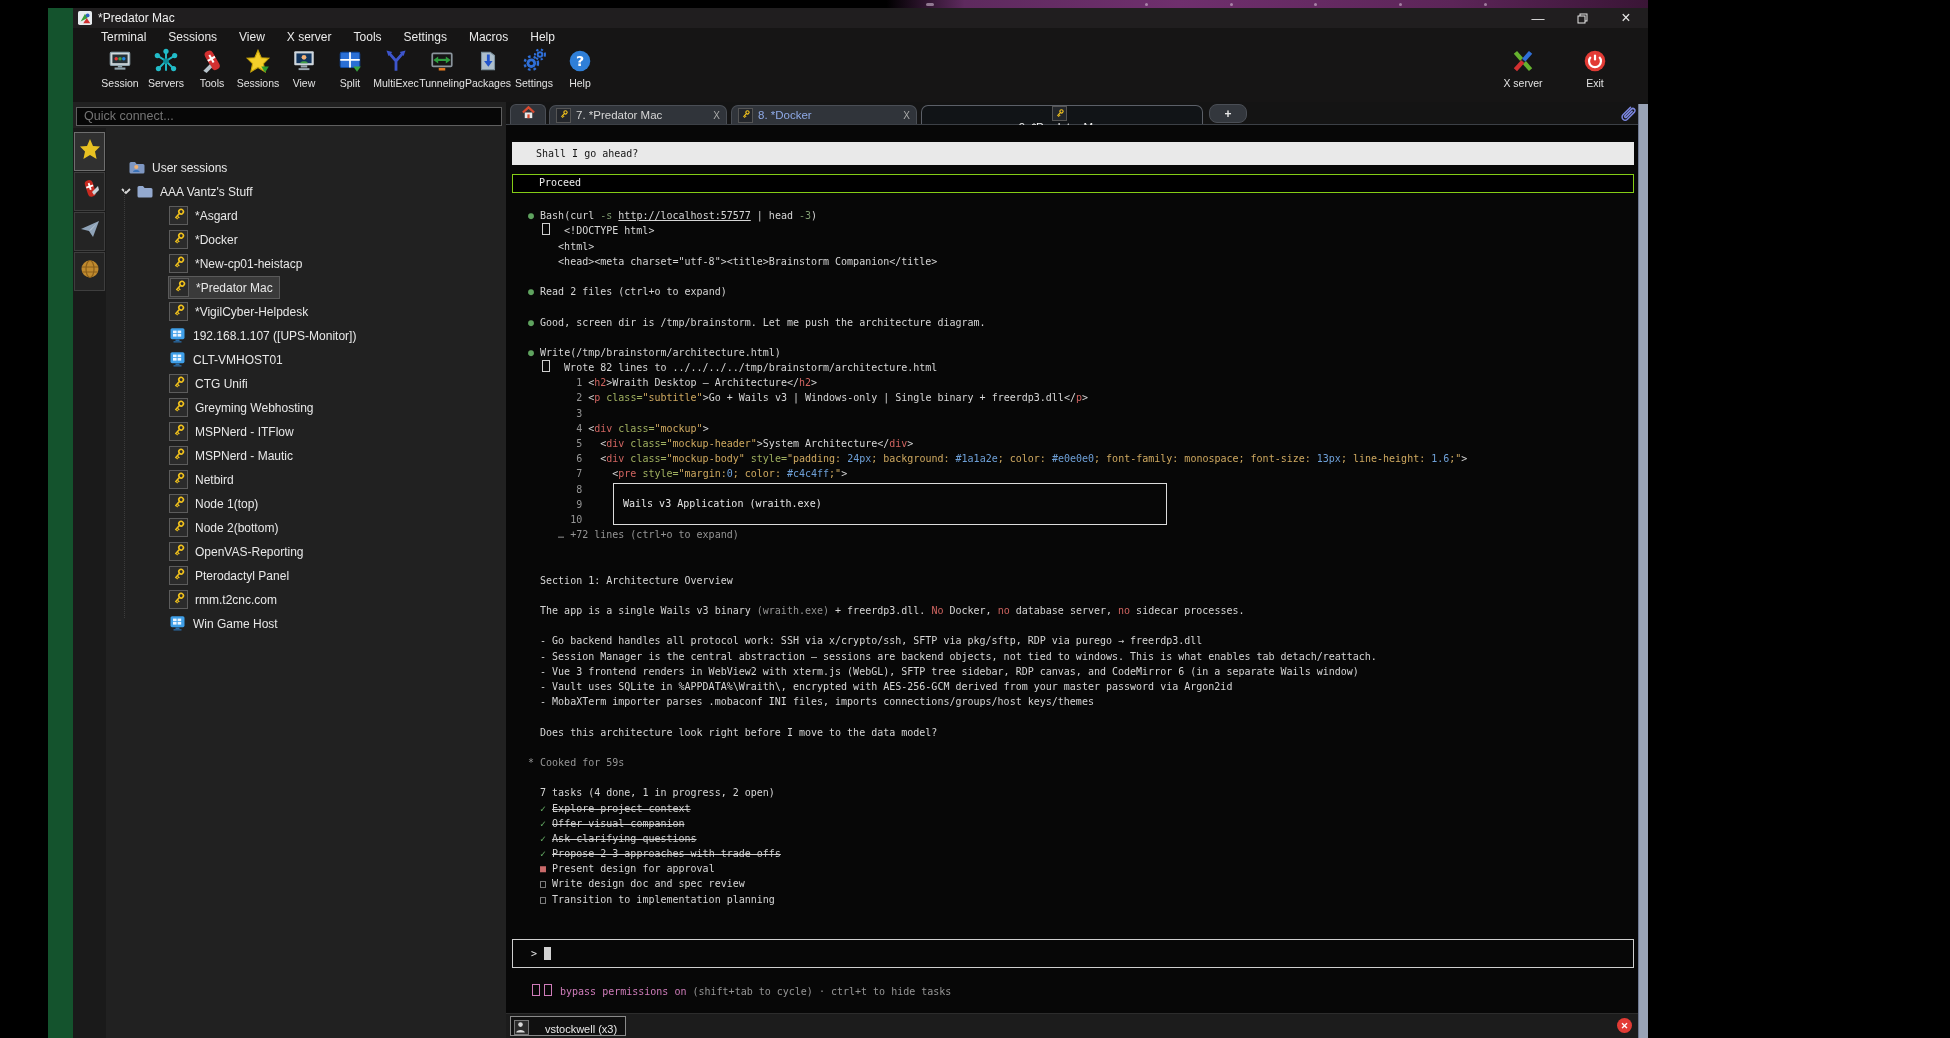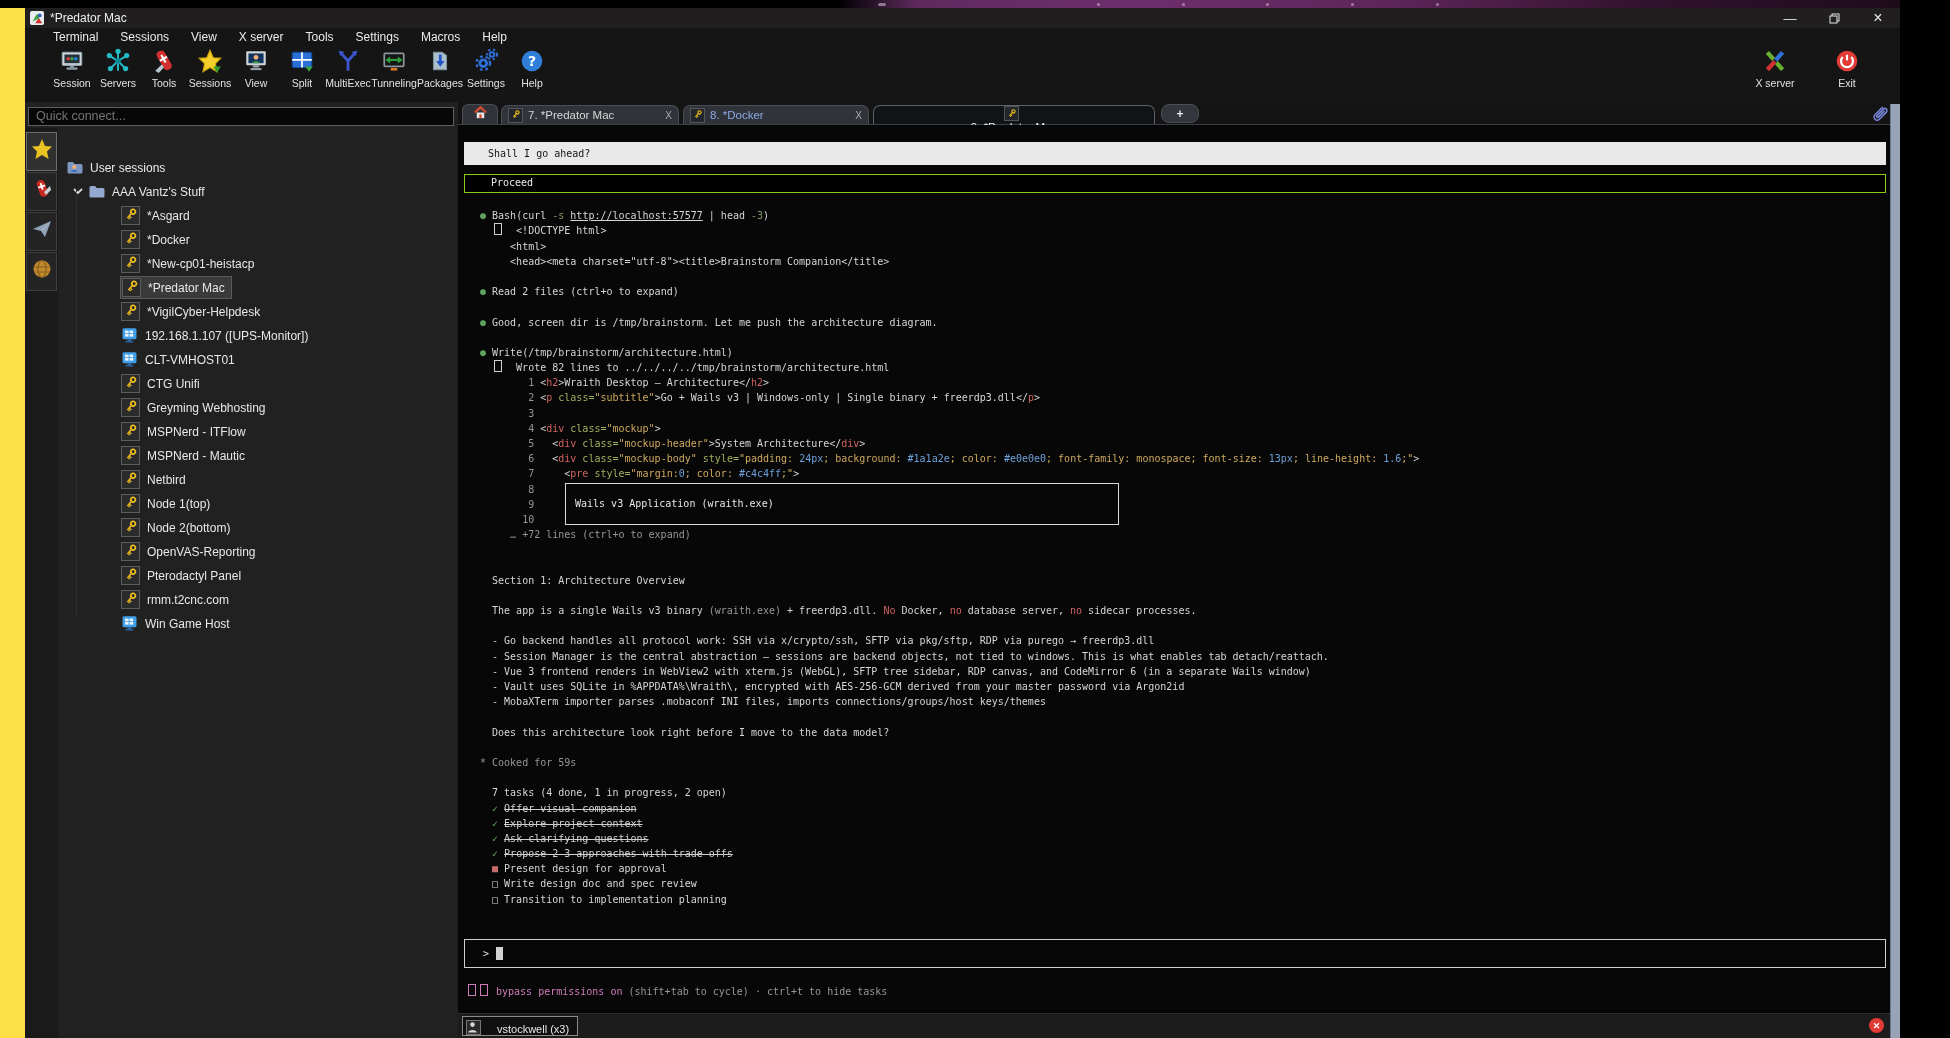--- a/index.html
+++ b/index.html
@@ -1,17 +1,17 @@
 <!DOCTYPE html>
 <html><head>
 <meta charset="utf-8">
 <style>
   html,body{margin:0;padding:0;background:#000;}
-  .screen{position:relative;width:1900px;height:1038px;background:#fde047;overflow:hidden;
-          font-family:"Liberation Sans",sans-serif;-webkit-font-smoothing:antialiased;}
+  .screen{position:relative;width:1600px;height:1038px;background:#14532d;overflow:hidden;
+          font-family:"Liberation Sans",sans-serif;margin-left:48px;-webkit-font-smoothing:antialiased;}
   
   .desk-strip{position:absolute;left:0;top:0;width:1950px;height:8px;
     background:linear-gradient(90deg,#000 0%,#000 43%,#5e2a5e 47%,#6f2f6d 58%,#5c2558 72%,#33122f 84%,#1a0a16 100%);}
   .desk-dot{position:absolute;top:3px;width:3px;height:3px;border-radius:50%;background:rgba(220,200,220,.55);}
   
   .win{position:absolute;left:25px;top:8px;right:0;bottom:0;background:#151414;}
   .titlebar{height:20px;background:#201e1f;display:flex;align-items:center;color:#efefef;font-size:12px;}
   .titlebar .appicon{width:14px;height:14px;margin:0 6px 0 5px;display:inline-flex;}
   .win-controls{margin-left:auto;display:flex;align-items:center;height:100%;}
   .wc{width:44px;height:100%;display:flex;align-items:center;justify-content:center;color:#e8e8e8;font-size:13px;}
@@ -41,21 +41,21 @@
   .trow .chev{width:12px;height:9px;display:inline-flex;margin:0 4px 0 14px;}
   .trow .chev svg{width:12px;height:9px;}
   .ticon{width:17px;height:17px;display:inline-flex;flex:none;}
   .ticon svg{width:17px;height:17px;}
   .keytile{width:19px;height:19px;background:#2b2b2b;border:1px solid #5c5c5c;display:inline-flex;
     align-items:center;justify-content:center;flex:none;box-sizing:border-box;}
   .keytile svg{width:14px;height:14px;}
   .tlabel{margin-left:7px;}
   .trow.sel .selwrap{background:#3a3a3a;outline:1px solid #5a5a5a;}
   .selwrap{display:flex;align-items:center;padding:1px 6px 1px 1px;}
-  .ind0{padding-left:8px;text-align:center;} .ind1{padding-left:0px;} .ind2{padding-left:63px;}
+  .ind0{padding-left:22px;text-align:center;} .ind1{padding-left:0px;} .ind2{padding-left:63px;}
   
   .main{flex:1;display:flex;flex-direction:column;min-width:0;background:#0a0a0a;}
   .tabbar{height:22px;background:#141414;display:flex;align-items:flex-end;padding-left:4px;
     border-bottom:1px solid #3c4046;position:relative;}
   .tab-home{width:34px;height:19px;background:#30343a;border:1px solid #4a4e55;border-bottom:none;
     border-radius:6px 6px 0 0;display:flex;align-items:center;justify-content:center;margin-right:3px;}
   .tab-home svg{width:15px;height:15px;}
   .tab{height:19px;background:#30343a;border:1px solid #4a4e55;border-bottom:none;border-radius:7px 7px 0 0;
     display:flex;align-items:center;padding:0 6px;margin-right:4px;box-sizing:border-box;font-size:11.5px;color:#d6d6d6;}
   .tab .tkey{width:13px;height:13px;background:#23262b;border:1px solid #555;display:inline-flex;
@@ -85,21 +85,21 @@
   .sq{color:#c96a6a;} .pk{color:#cf7cba;}
   .tofu{display:inline-block;width:6px;height:10px;border:1px solid #cfcfcf;vertical-align:-1px;margin:0 2px;}
   .tofu.p{border-color:#cf7cba;}
   .codebox{position:relative;height:45.6px;}
   .codebox .nums{position:absolute;left:16px;top:0;white-space:pre;color:#969696;}
   .codebox .box{position:absolute;left:101px;top:1px;width:554px;height:42px;border:1px solid #dcdcdc;
     color:#e6e6e6;display:flex;align-items:center;padding-left:9px;box-sizing:border-box;}
   .prompt-box{position:absolute;left:6px;right:14px;bottom:45px;border:1px solid #cfcfcf;height:27px;
     display:flex;align-items:center;padding-left:18px;color:#e6e6e6;}
   .cursor{display:inline-block;width:7px;height:13px;background:#d2d2d2;margin-left:7px;}
-  .status{position:absolute;left:8px;bottom:14px;white-space:pre;}
+  .status{position:absolute;left:24px;bottom:14px;white-space:pre;}
   
   .botbar{height:24px;background:#1c1c1c;border-top:1px solid #2c2c2c;display:flex;align-items:center;
     position:relative;flex:none;}
   .user-btn{margin-left:4px;height:18px;border:1px solid #8a8a8a;background:#101010;color:#e8e8e8;
     font-size:11px;display:flex;align-items:flex-end;padding:0 8px 0 3px;gap:16px;}
   .user-btn .ub-ic{width:13px;height:13px;border:1px solid #777;background:#2a2a2a;display:inline-flex;}
   .user-btn .ub-ic svg{width:11px;height:13px;}
   .red-dot{position:absolute;right:16px;top:4px;width:15px;height:15px;border-radius:50%;background:#e23b35;
     color:#fff;font-size:9px;display:flex;align-items:center;justify-content:center;font-weight:bold;}
   .right-strip{position:absolute;right:0;top:96px;bottom:0;width:9px;background:#99a3b6;border-left:1px solid #6e7890;}
@@ -727,22 +727,22 @@
               <div class="tline"><span class="w">  - Session Manager is the central abstraction — sessions are backend objects, not tied to windows. This is what enables tab detach/reattach.</span></div>
               <div class="tline"><span class="w">  - Vue 3 frontend renders in WebView2 with xterm.js (WebGL), SFTP tree sidebar, RDP canvas, and CodeMirror 6 (in a separate Wails window)</span></div>
               <div class="tline"><span class="w">  - Vault uses SQLite in %APPDATA%\Wraith\, encrypted with AES-256-GCM derived from your master password via Argon2id</span></div>
               <div class="tline"><span class="w">  - MobaXTerm importer parses .mobaconf INI files, imports connections/groups/host keys/themes</span></div>
               <div class="tline"> </div>
               <div class="tline"><span class="w">  Does this architecture look right before I move to the data model?</span></div>
               <div class="tline"> </div>
               <div class="tline"><span class="gy">* Cooked for 59s</span></div>
               <div class="tline"> </div>
               <div class="tline"><span class="w">  7 tasks (4 done, 1 in progress, 2 open)</span></div>
+              <div class="tline"><span class="gn">  ✓ </span><span class="st">Explore project context</span></div>
               <div class="tline"><span class="gn">  ✓ </span><span class="st">Offer visual companion</span></div>
-              <div class="tline"><span class="gn">  ✓ </span><span class="st">Explore project context</span></div>
               <div class="tline"><span class="gn">  ✓ </span><span class="st">Ask clarifying questions</span></div>
               <div class="tline"><span class="gn">  ✓ </span><span class="st">Propose 2-3 approaches with trade-offs</span></div>
               <div class="tline"><span class="sq">  ■ </span><span class="w">Present design for approval</span></div>
               <div class="tline"><span class="w">  □ Write design doc and spec review</span></div>
               <div class="tline"><span class="w">  □ Transition to implementation planning</span></div>
             </div>
           <div class="prompt-box">
             <span>&gt;</span>
             <span class="cursor"></span>
           </div>

